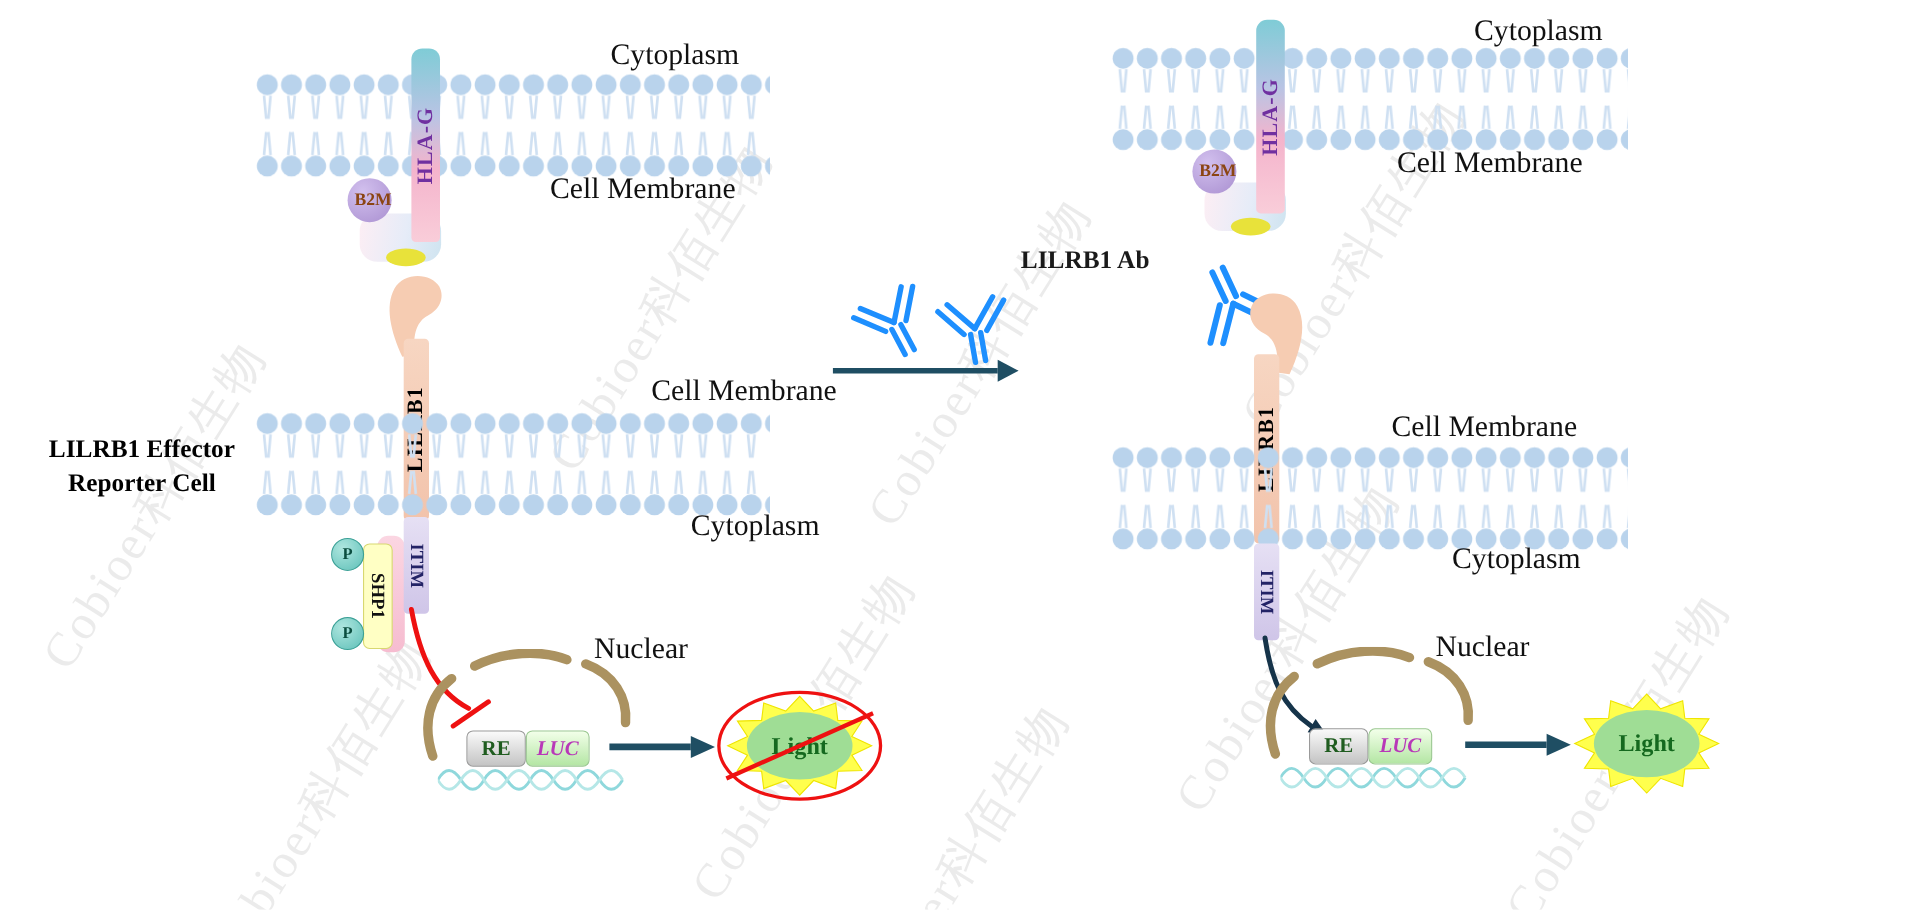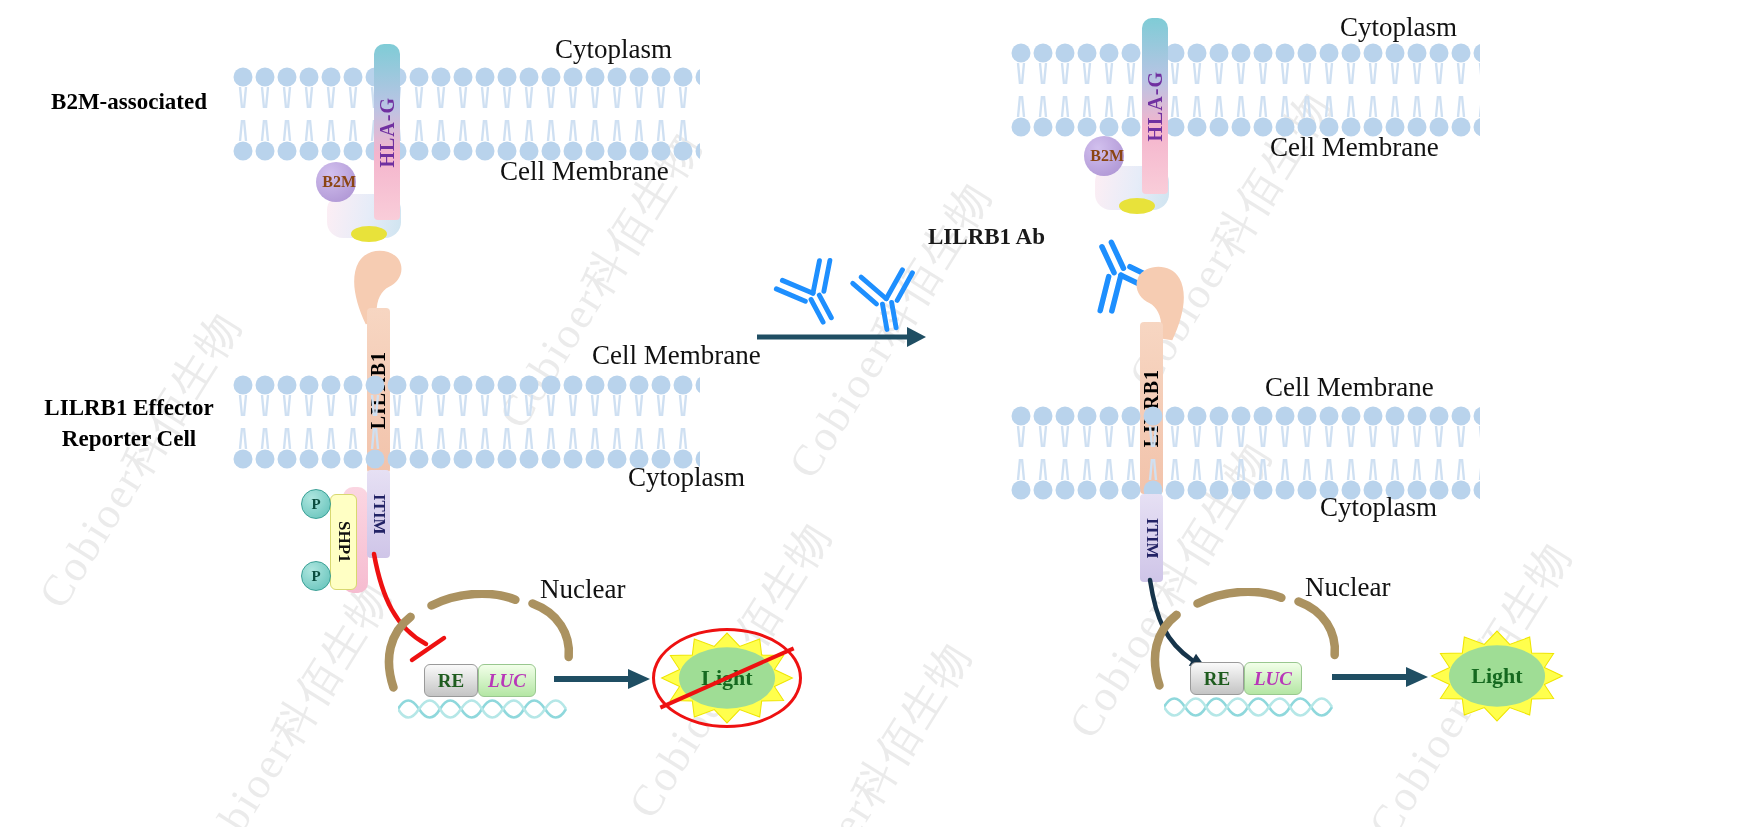--- a/index.html
+++ b/index.html
@@ -93,21 +93,20 @@
   <span class="wm" style="left:120px;top:700px">Cobioer科佰生物</span>
   <span class="wm" style="left:430px;top:250px">Cobioer科佰生物</span>
   <span class="wm" style="left:560px;top:640px">Cobioer科佰生物</span>
   <span class="wm" style="left:720px;top:300px">Cobioer科佰生物</span>
   <span class="wm" style="left:700px;top:760px">Cobioer科佰生物</span>
   <span class="wm" style="left:1000px;top:560px">Cobioer科佰生物</span>
   <span class="wm" style="left:1060px;top:210px">Cobioer科佰生物</span>
   <span class="wm" style="left:1300px;top:660px">Cobioer科佰生物</span>
 
   <div class="abs plbl" style="left:8px;top:86px;width:242px">
-    <div>B2M-associated</div>
   </div>
 
   <div class="abs" style="left:232px;top:66px">
     <svg width="468" height="96">
         <rect width="468" height="96" fill="url(#mem)"></rect>
       </svg>
   </div>
   <div class="abs lbl" style="left:555px;top:34px">Cytoplasm</div>
   <div class="abs lbl" style="left:500px;top:156px">Cell Membrane</div>
 

